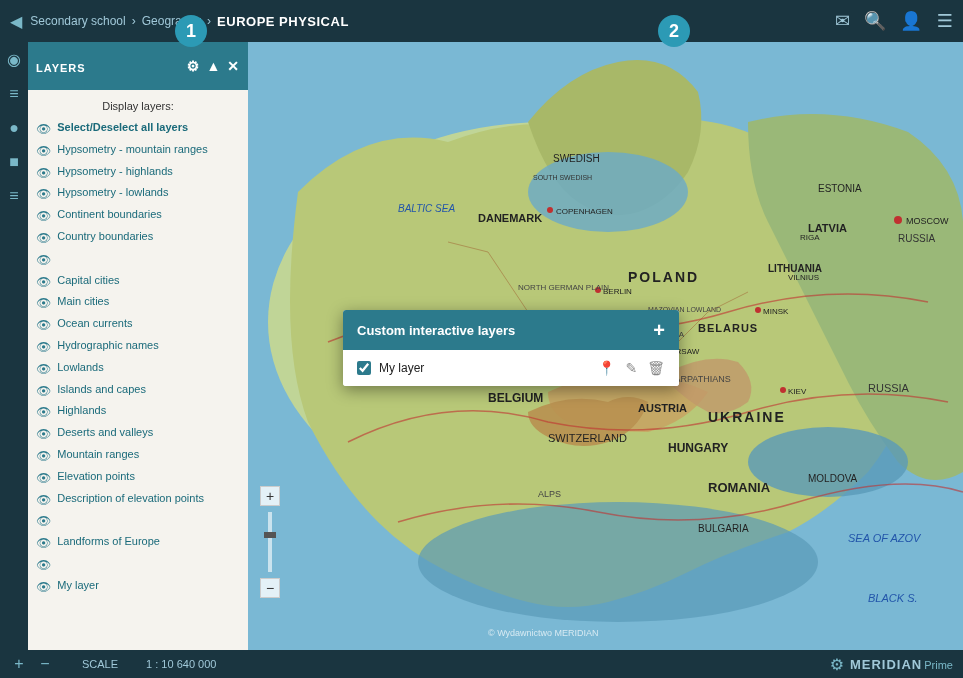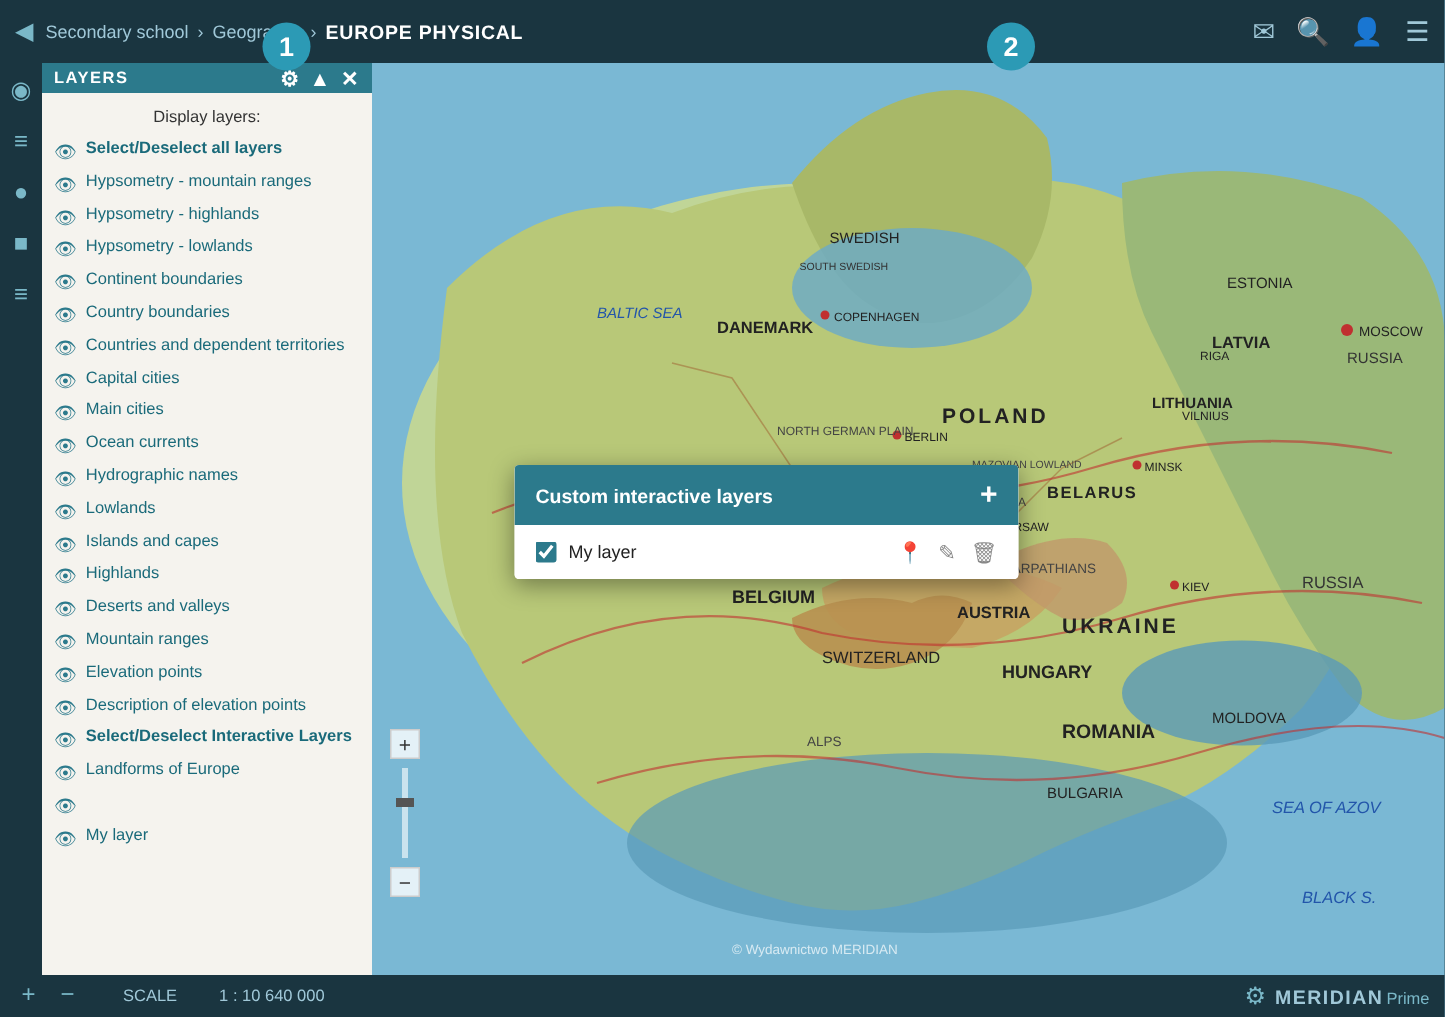--- a/index.html
+++ b/index.html
@@ -82,23 +82,23 @@
       display: flex;
       flex-direction: column;
       z-index: 50;
       position: relative;
     }
     .sidebar-header {
       background: #2c7a8c;
       color: white;
       font-size: 11px;
       font-weight: bold;
-      padding: 2px 8px;
-      display: flex;
-      align-items: center;
+      padding: 16px 8px;
+      display: flex;
+      align-items: flex-end;
       justify-content: space-between;
       letter-spacing: 1px;
     }
     .sidebar-header-left {
       display: flex;
       align-items: center;
       gap: 6px;
     }
     .sidebar-header-icons {
       display: flex;
@@ -417,21 +417,20 @@
           <div class="layer-item">
             <span class="layer-eye">👁</span>
             <span class="layer-text">Continent boundaries</span>
           </div>
           <div class="layer-item">
             <span class="layer-eye">👁</span>
             <span class="layer-text">Country boundaries</span>
           </div>
           <div class="layer-item">
             <span class="layer-eye">👁</span>
-            <span class="layer-text">Countries and dependent territories</span>
           </div>
           <div class="layer-item">
             <span class="layer-eye">👁</span>
             <span class="layer-text">Capital cities</span>
           </div>
           <div class="layer-item">
             <span class="layer-eye">👁</span>
             <span class="layer-text">Main cities</span>
           </div>
           <div class="layer-item">
@@ -465,21 +464,20 @@
           <div class="layer-item">
             <span class="layer-eye">👁</span>
             <span class="layer-text">Elevation points</span>
           </div>
           <div class="layer-item">
             <span class="layer-eye">👁</span>
             <span class="layer-text">Description of elevation points</span>
           </div>
           <div class="layer-item">
             <span class="layer-eye">👁</span>
-            <span class="layer-text bold">Select/Deselect Interactive Layers</span>
           </div>
           <div class="layer-item">
             <span class="layer-eye">👁</span>
             <span class="layer-text">Landforms of Europe</span>
           </div>
           <div class="layer-item">
             <span class="layer-eye">👁</span>
           </div>
           <div class="layer-item">
             <span class="layer-eye">👁</span>

